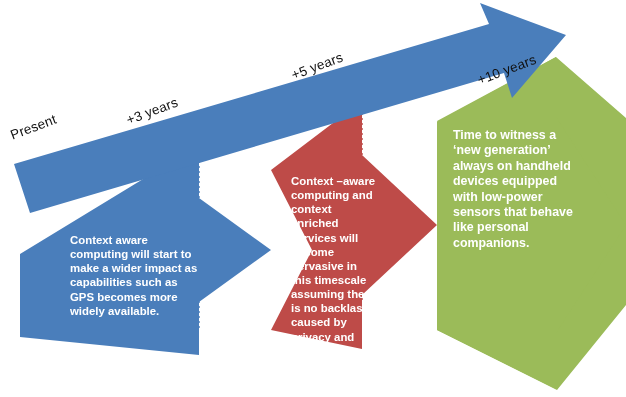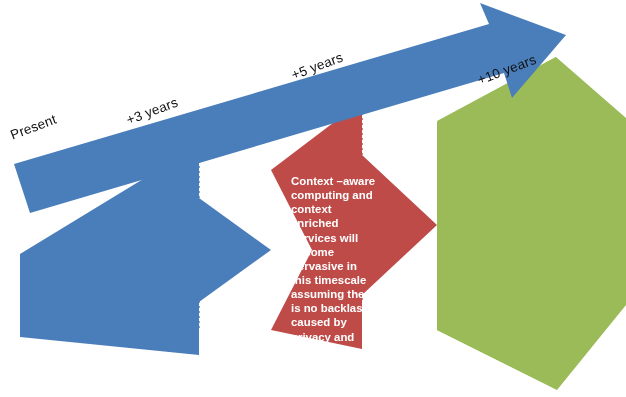--- a/index.html
+++ b/index.html
@@ -103,17 +103,19 @@
   </svg>
 
   <div class="tick-label" id="tick-present">Present</div>
 
   <div class="tick-label" id="tick-3y">+3 years</div>
 
   <div class="tick-label" id="tick-5y">+5 years</div>
 
   <div class="tick-label" id="tick-10y">+10 years</div>
 
+  <div class="block-text" id="text-blue">Context aware computing will start to make a wider impact as capabilities such as GPS becomes more widely available.</div>
 
   <div class="block-text" id="text-red">Context –aware computing and context enriched services will become pervasive in this timescale assuming there is no backlash caused by privacy and security concerns.</div>
 
+  <div class="block-text" id="text-green">Time to witness a ‘new generation’ always on handheld devices equipped with low-power sensors that behave like personal companions.</div>
 
 </div>
 
 </body></html>

